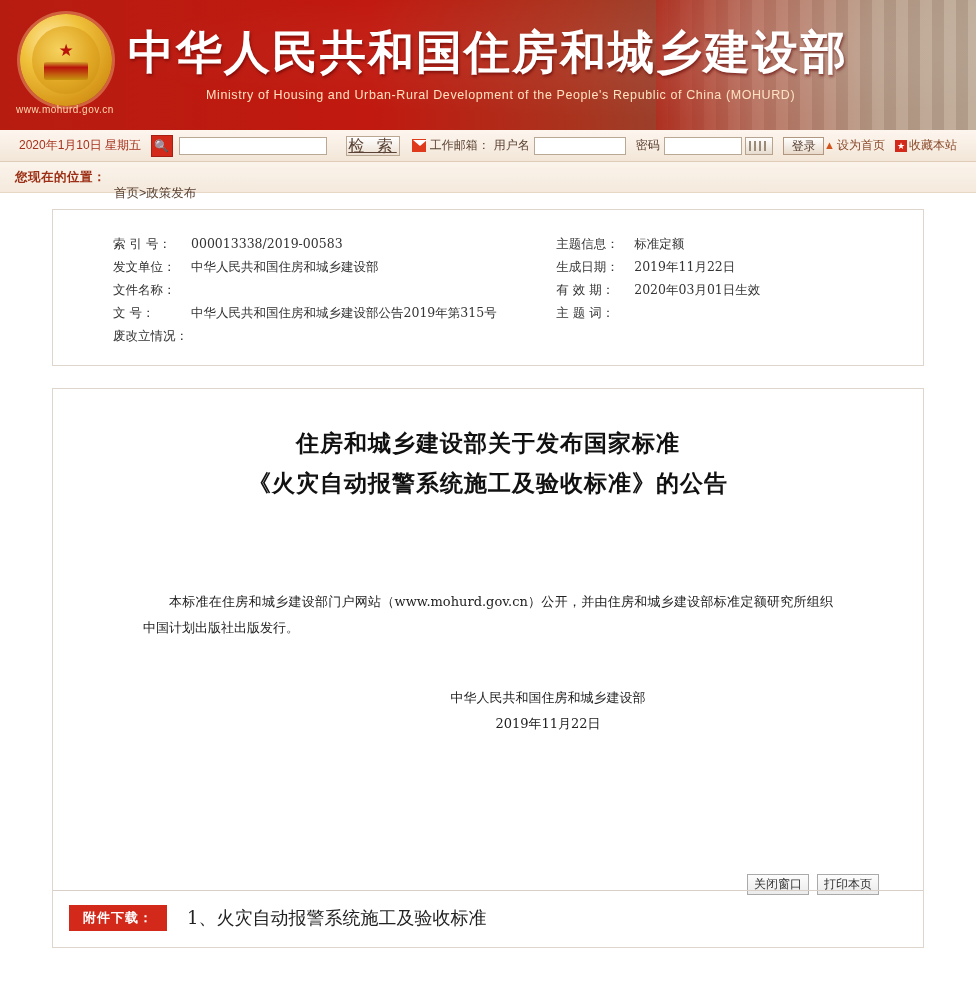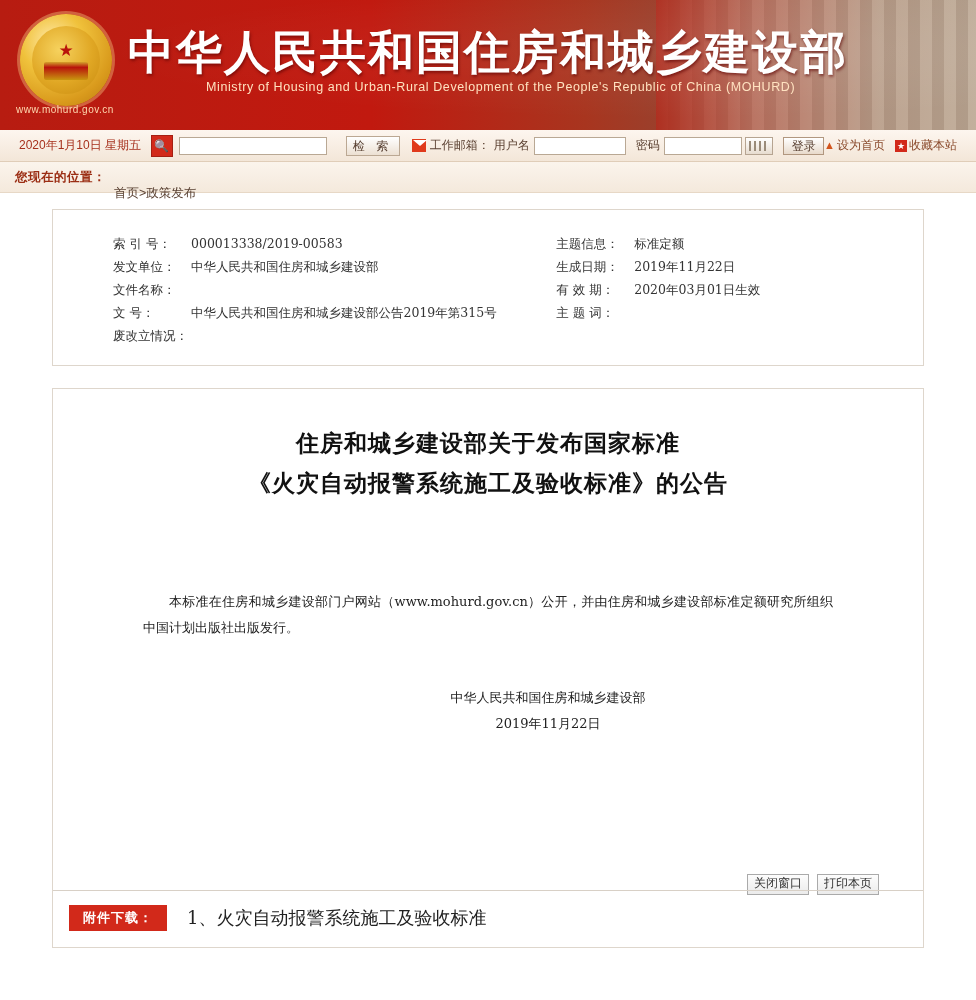--- a/index.html
+++ b/index.html
@@ -90,21 +90,21 @@
     font-family: "DejaVu Serif", serif;
     font-weight: bold;
     font-size: 46px;
     letter-spacing: 2px;
     color: #fff;
     text-shadow: 1px 2px 3px rgba(90,0,0,0.6);
     white-space: nowrap;
   }
   .banner-subtitle {
     position: absolute;
-    left: 206px; top: 80px;
+    left: 206px; top: 88px;
     font-size: 12.5px;
     color: #ffe2c0;
     letter-spacing: 0.6px;
     white-space: nowrap;
     font-family: "Liberation Sans", sans-serif;
   }
 
   
   .topbar {
     position: relative;
@@ -140,28 +140,29 @@
     border: 1px solid #b9a894;
     background: #fff;
     box-sizing: border-box;
   }
   .search-input { width: 148px; }
   .btn-lite {
     height: 20px;
     min-width: 54px;
     border: 1px solid #bba893;
     background: linear-gradient(180deg,#ffffff,#ece0d2);
-    font-size: 12px;
+    font-size: 16px;
     color: #5a4234;
     letter-spacing: 4px;
     text-align: center;
     line-height: 18px;
     box-sizing: border-box;
     margin-left: 19px;
     cursor: pointer;
+    text-decoration: underline;
   }
   .mail-ico {
     width: 16px; height: 13px;
     background: #e03a1c;
     margin-left: 12px;
     margin-right: 4px;
     display: inline-block;
     position: relative;
   }
   .mail-ico:after {
@@ -327,21 +328,21 @@
     height: 21px;
     border: 1px solid #aaa;
     background: linear-gradient(180deg,#fdfdfd,#ebebeb);
     font-size: 12px;
     color: #333;
     line-height: 19px;
     text-align: center;
     padding: 0 6px;
     box-sizing: border-box;
     cursor: pointer;
-    font-family: Liberation Mono, monospace;
+    font-family: Liberation Sans, sans-serif;
   }
   .attach-wrap {
     position: absolute;
     left: 0; right: 0;
     bottom: 0;
     border-top: 1px solid #d8d0c6;
     padding: 14px 0 16px 16px;
     display: flex;
     align-items: center;
     text-align: right;

